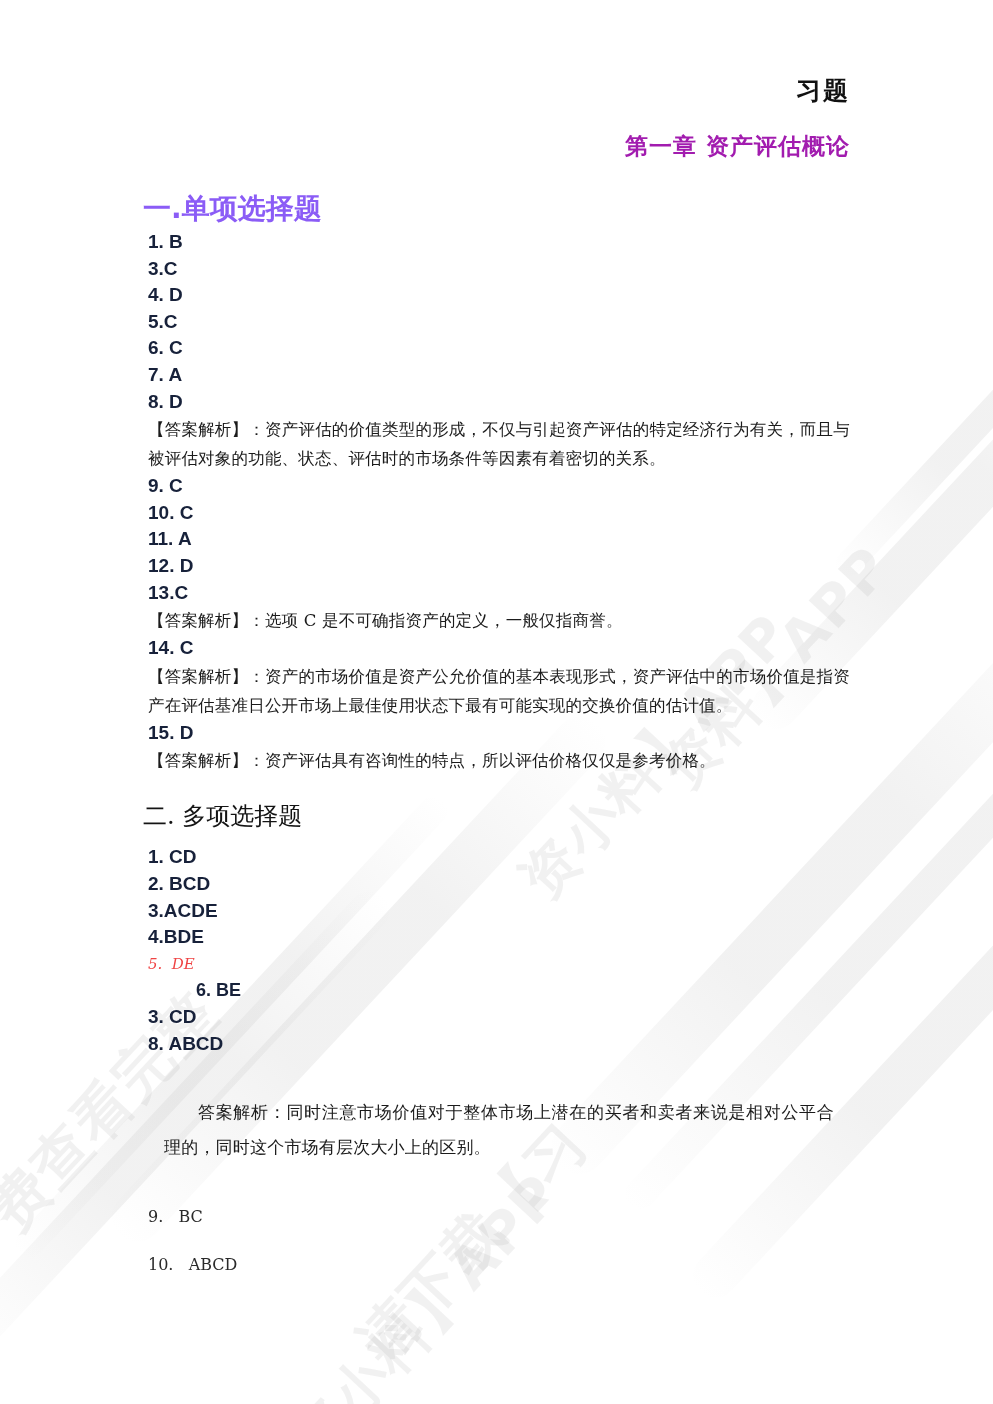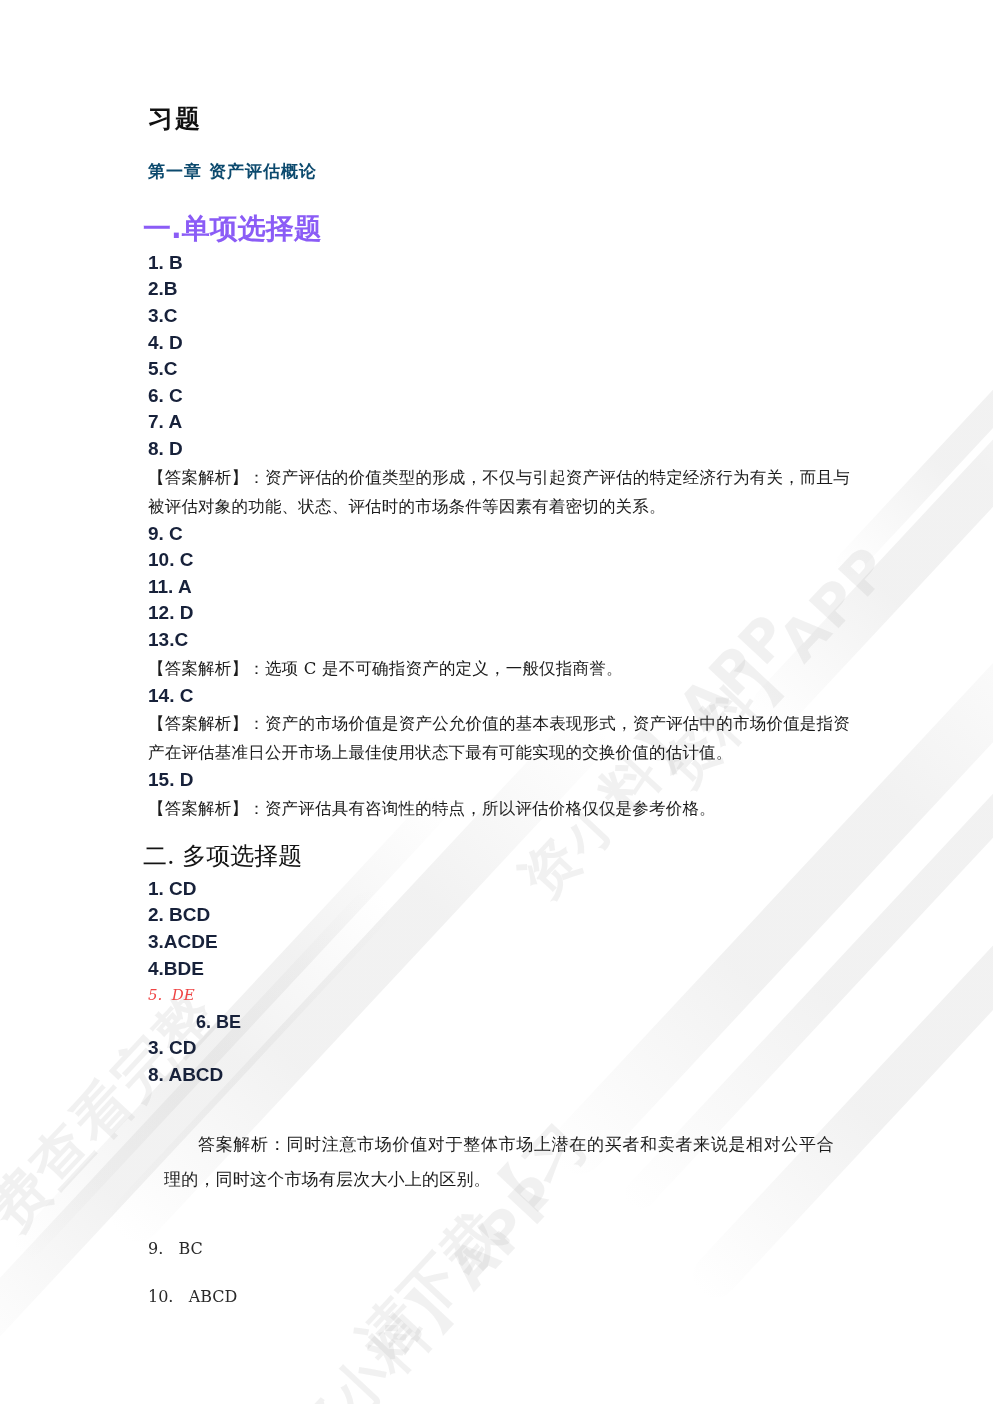--- a/index.html
+++ b/index.html
@@ -46,58 +46,58 @@
   }
 
   
   #content {
     position: relative;
     z-index: 2;
     padding: 0 143px 0 148px;
   }
 
   .doc-title {
-    text-align: left;
+    text-align: right;
     font-family: "DejaVu Sans", sans-serif;
     font-weight: 700;
     font-size: 25px;
     letter-spacing: 2px;
     margin: 0;
-    padding-top: 104px;
+    padding-top: 76px;
     line-height: 1.2;
     color: #111;
   }
   .doc-subtitle {
-    text-align: left;
-    font-family: "DejaVu Sans", sans-serif;
-    font-weight: 700;
-    font-size: 17px;
+    text-align: right;
+    font-family: "DejaVu Sans", sans-serif;
+    font-weight: 700;
+    font-size: 23px;
     letter-spacing: 1px;
     margin: 0;
     padding-top: 27px;
     line-height: 1.2;
-    color: #0c4a6e;
+    color: #a21caf;
   }
 
   .section-heading-bold {
     font-family: "DejaVu Sans", sans-serif;
     font-weight: 700;
     font-size: 28px;
     margin: 0;
     padding-top: 30px;
     padding-bottom: 2px;
     line-height: 1.3;
     color: #8b5cf6;
     margin-left: -5px;
   }
   .section-heading-serif {
     font-family: "DejaVu Serif", "Liberation Serif", serif;
     font-weight: 400;
     font-size: 24px;
-    margin: 0;
+    margin: 8px;
     padding-top: 18px;
     padding-bottom: 4px;
     line-height: 1.3;
     color: #141414;
     margin-left: -5px;
   }
 
   .ans-line {
     font-family: "Liberation Sans", sans-serif;
     font-weight: 600;
@@ -173,21 +173,20 @@
 
   <div id="content">
 
     <h1 class="doc-title">习题</h1>
     <h2 class="doc-subtitle">第一章  资产评估概论</h2>
 
     <h3 class="section-heading-bold">一.单项选择题</h3>
 
     <div>
       <p class="ans-line">1. B</p>
-      <p class="ans-line">2.B</p>
       <p class="ans-line">3.C</p>
       <p class="ans-line">4. D</p>
       <p class="ans-line">5.C</p>
       <p class="ans-line">6. C</p>
       <p class="ans-line">7. A</p>
       <p class="ans-line">8. D</p>
     </div>
 
     <p class="explain">【答案解析】：资产评估的价值类型的形成，不仅与引起资产评估的特定经济行为有关，而且与被评估对象的功能、状态、评估时的市场条件等因素有着密切的关系。</p>
 

